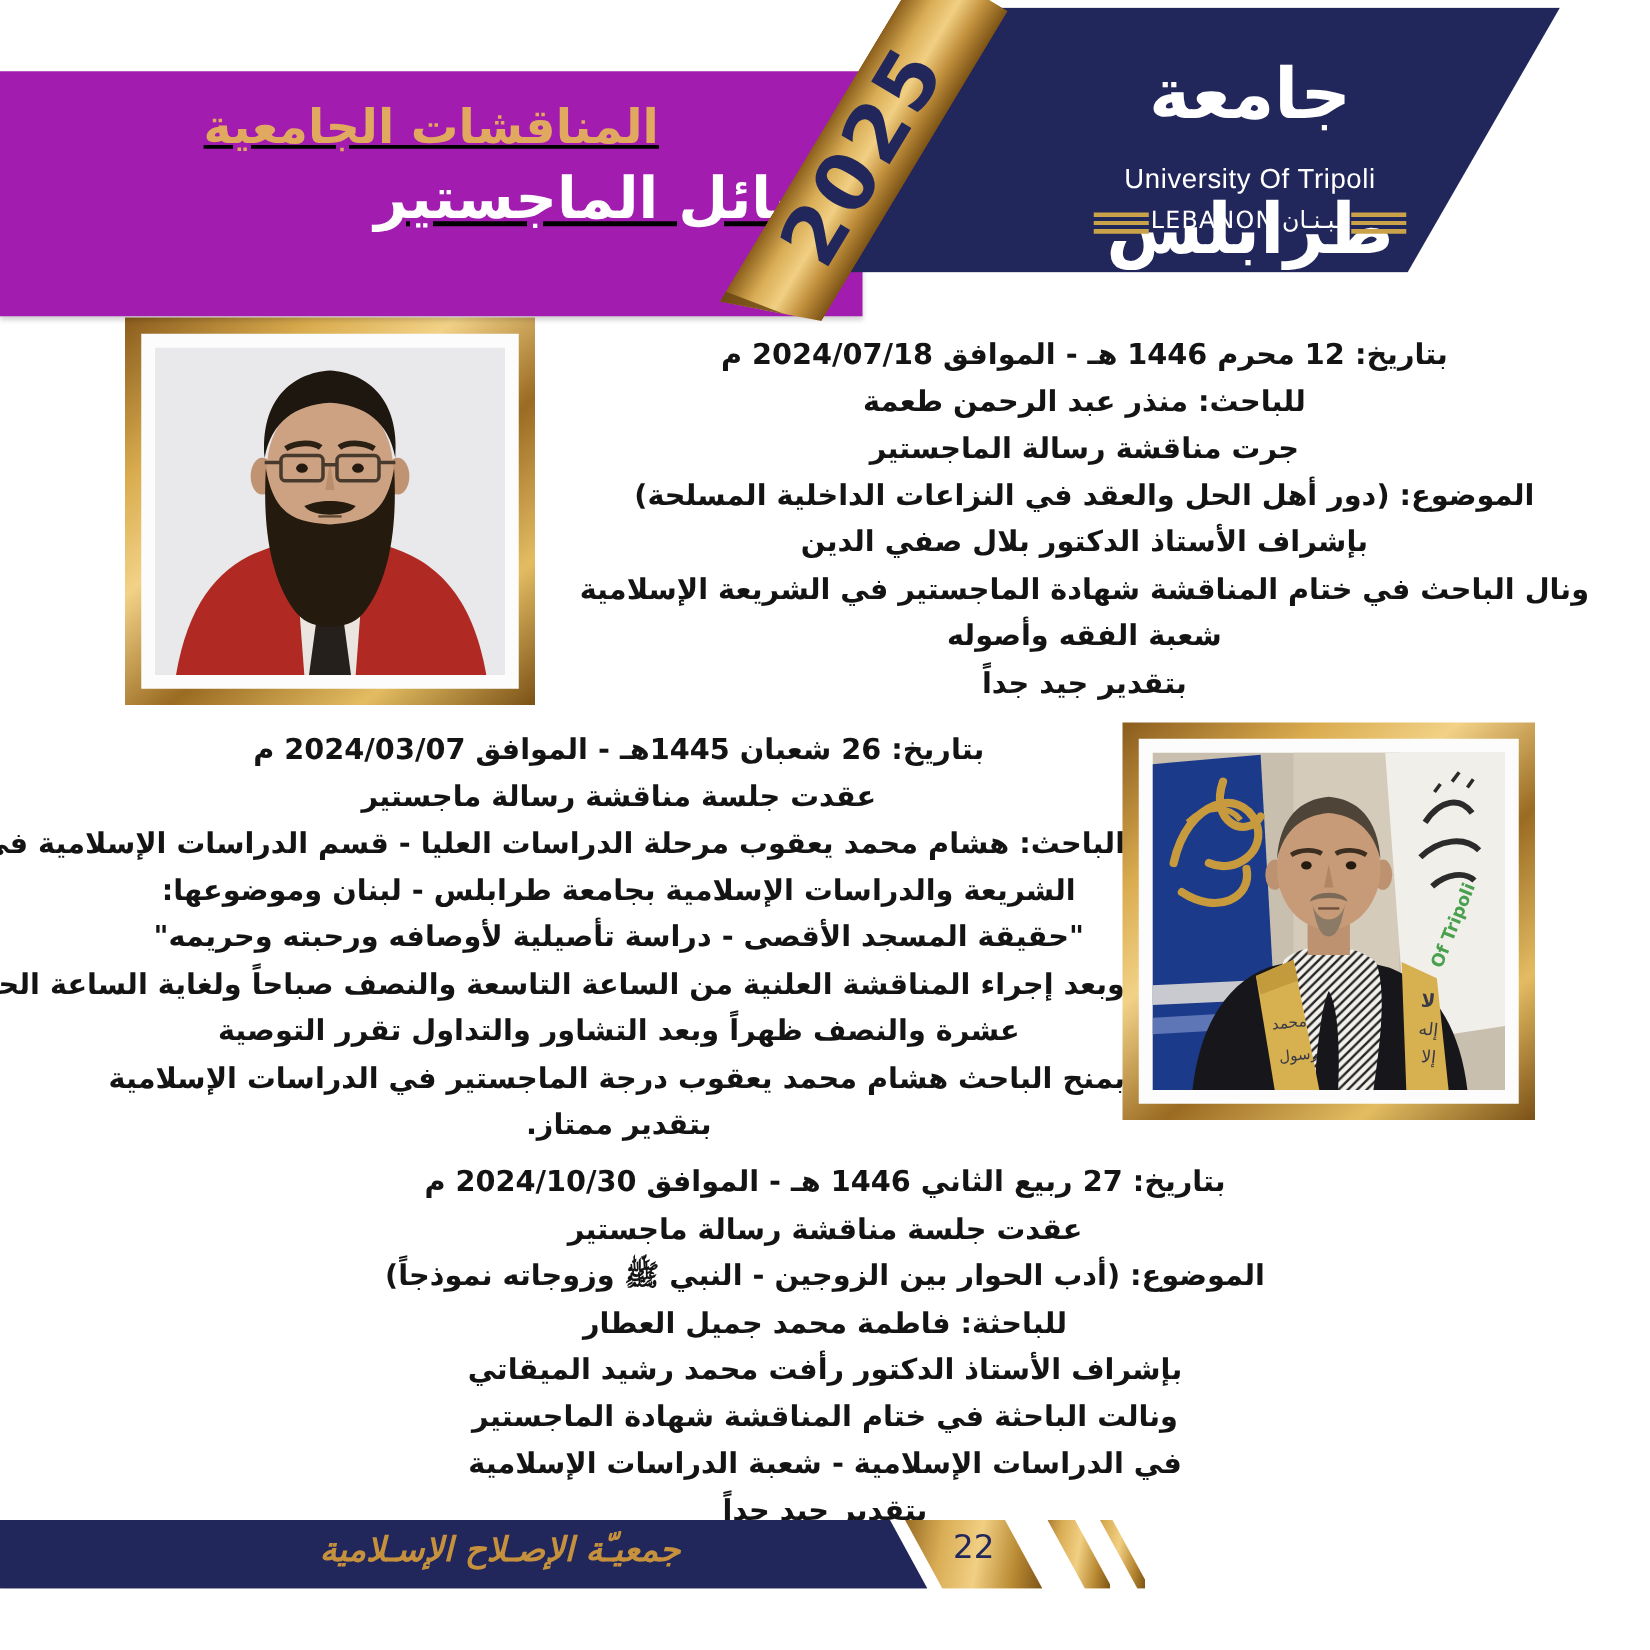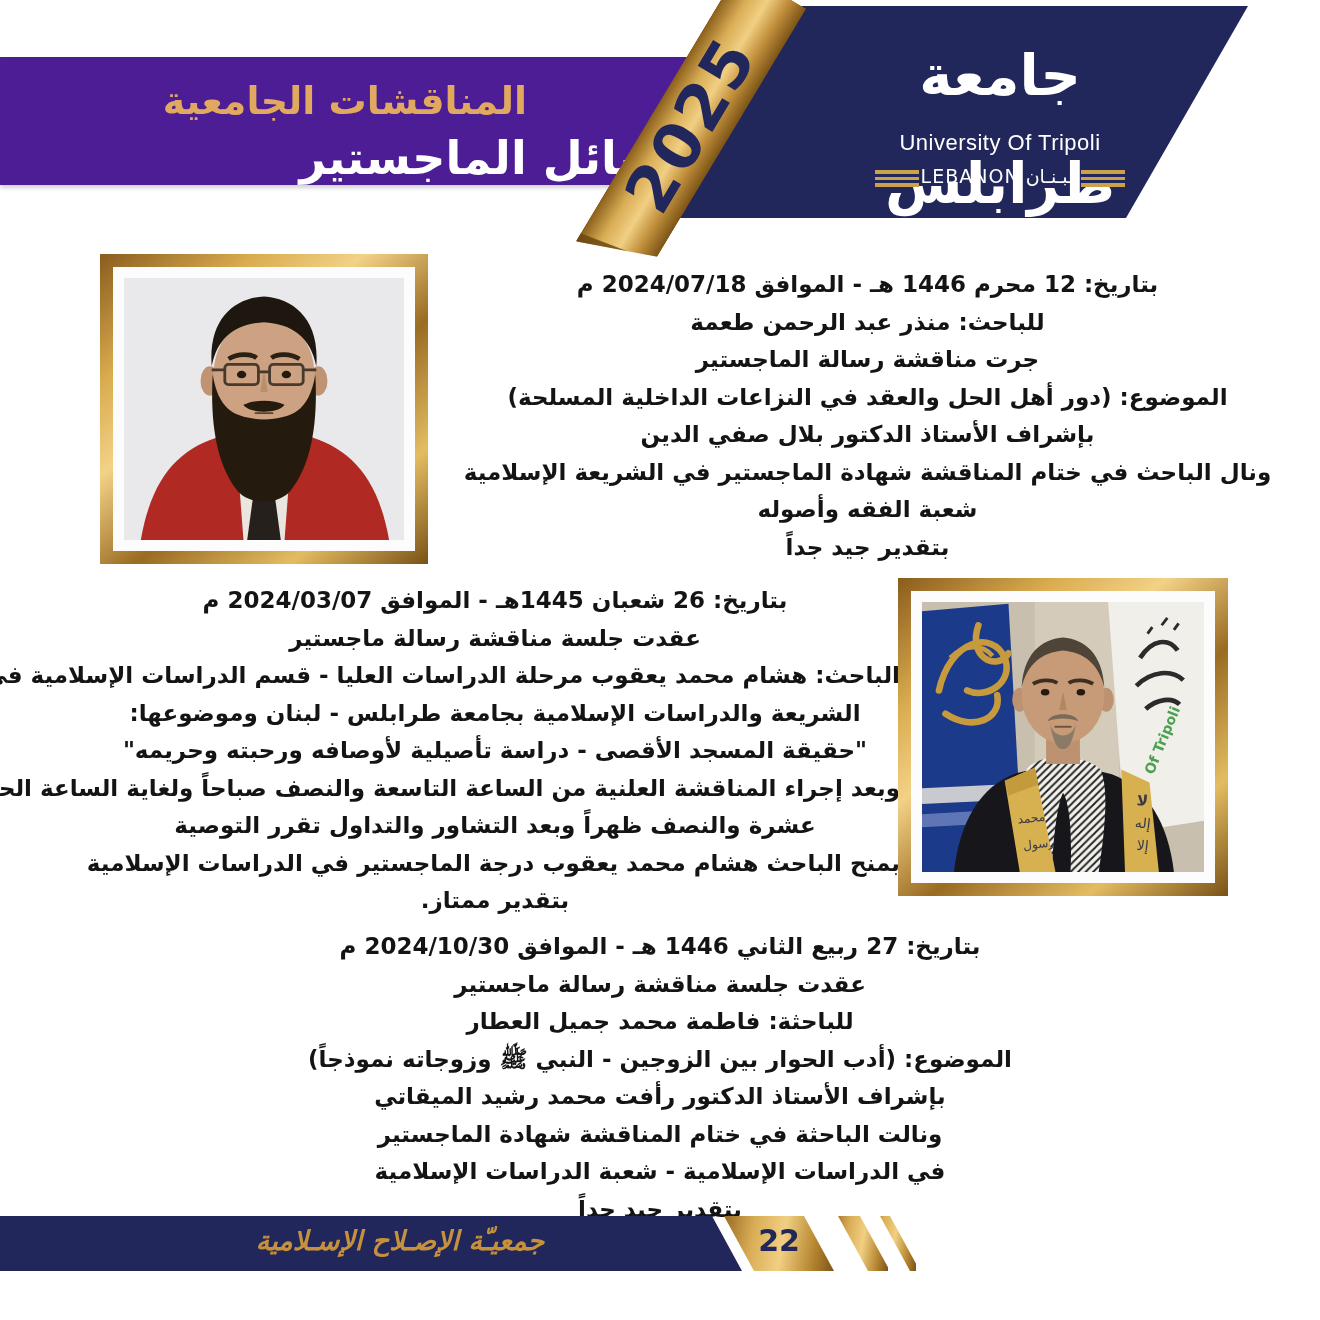--- a/index.html
+++ b/index.html
@@ -5,23 +5,24 @@
 <style>
   html,body { margin:0; padding:0; background:#ffffff; }
   .page {
     position:relative; width:1320px; height:1320px;
     background:#ffffff; overflow:hidden;
     font-family:"DejaVu Sans", sans-serif;
   }
 
   
   .title-band {
-    position:absolute; left:0; top:57px; width:690px; height:128px;
-    background:#4c1d95; z-index:1;
+    position:absolute; left:0; top:57px; width:690px; height:196px;
+    background:#a21caf; z-index:1;
     box-shadow:0 3px 4px rgba(0,0,0,.18);
+    text-decoration:underline;
   }
   .title-gold {
     margin-top:22px; text-align:center; direction:rtl;
     font-size:38px; font-weight:bold; color:#e1a85f;
   }
   .title-white {
     margin-top:8px; text-align:right; direction:rtl;
     font-size:46px; font-weight:bold; color:#ffffff;
   }
 
@@ -104,21 +105,21 @@
     direction:rtl; font-size:27px; font-weight:bold; font-style:italic;
     color:#c6913c;
   }
   .gold-shape {
     position:absolute; top:1216px; height:55px;
     background:linear-gradient(100deg,#8a5e1a 0%,#d9ad55 30%,#f1cf83 55%,#b98a33 80%,#7c5316 100%);
   }
   .page-badge { left:718px; width:116px; clip-path:polygon(6px 0, 86px 0, 116px 100%, 36px 100%); }
   .page-num {
     position:absolute; left:30px; top:7px; width:62px; text-align:center;
-    font-size:30px; font-weight:bold; color:#22275b;
+    font-size:26px; font-weight:normal; color:#22275b;
   }
   .fstripe-1 { left:830px; width:58px; clip-path:polygon(8px 0, 30px 0, 60px 100%, 38px 100%); }
   .fstripe-2 { left:866px; width:50px; clip-path:polygon(14px 0, 24px 0, 54px 100%, 44px 100%); }
 </style>
 </head>
 <body>
 
 <div class="page">
 
   <div class="title-band">
@@ -236,22 +237,22 @@
         <path d="M134,128 C142,124 158,124 166,128 C164,118 136,118 134,128 Z" fill="#7a6a57"></path>
         <path d="M136,130 C140,148 160,148 164,130 C160,152 156,158 150,158 C144,158 140,152 136,130 Z" fill="#8a7a66"></path>
         <path d="M141,134 L159,134" stroke="#6b4f3a" stroke-width="2"></path>
       </svg>
     </div>
   </div>
 
   <div class="section section-3">
     <div class="line">بتاريخ: 27 ربيع الثاني 1446 هـ - الموافق 2024/10/30 م</div>
     <div class="line">عقدت جلسة مناقشة رسالة ماجستير</div>
+    <div class="line">الموضوع: (أدب الحوار بين الزوجين - النبي ﷺ وزوجاته نموذجاً)</div>
     <div class="line">للباحثة: فاطمة محمد جميل العطار</div>
-    <div class="line">الموضوع: (أدب الحوار بين الزوجين - النبي ﷺ وزوجاته نموذجاً)</div>
     <div class="line">بإشراف الأستاذ الدكتور رأفت محمد رشيد الميقاتي</div>
     <div class="line">ونالت الباحثة في ختام المناقشة شهادة الماجستير</div>
     <div class="line">في الدراسات الإسلامية - شعبة الدراسات الإسلامية</div>
     <div class="line">بتقدير جيد جداً</div>
   </div>
 
   <div class="footer-band">
     <div class="footer-org">جمعيـّة الإصـلاح الإسـلامية</div>
   </div>
   <div class="gold-shape page-badge">

